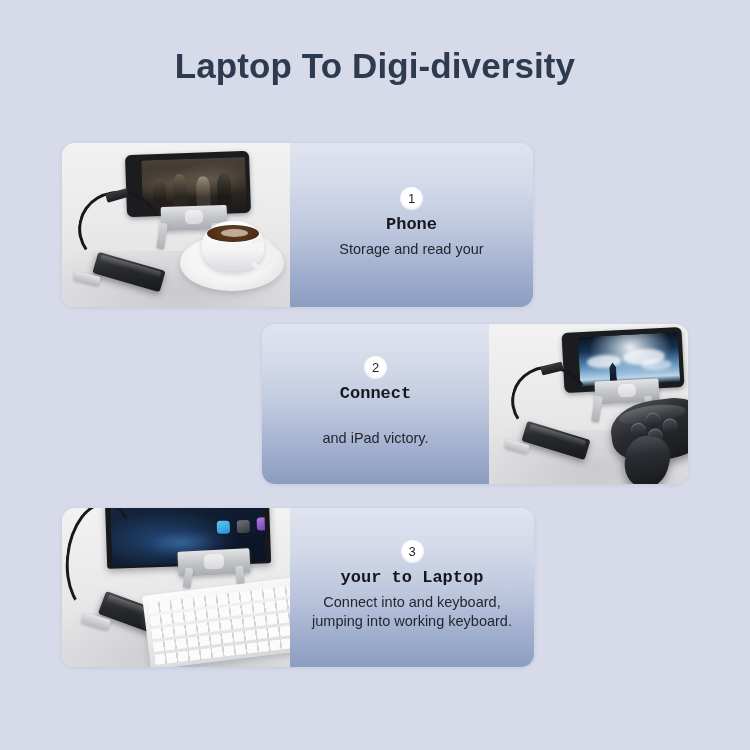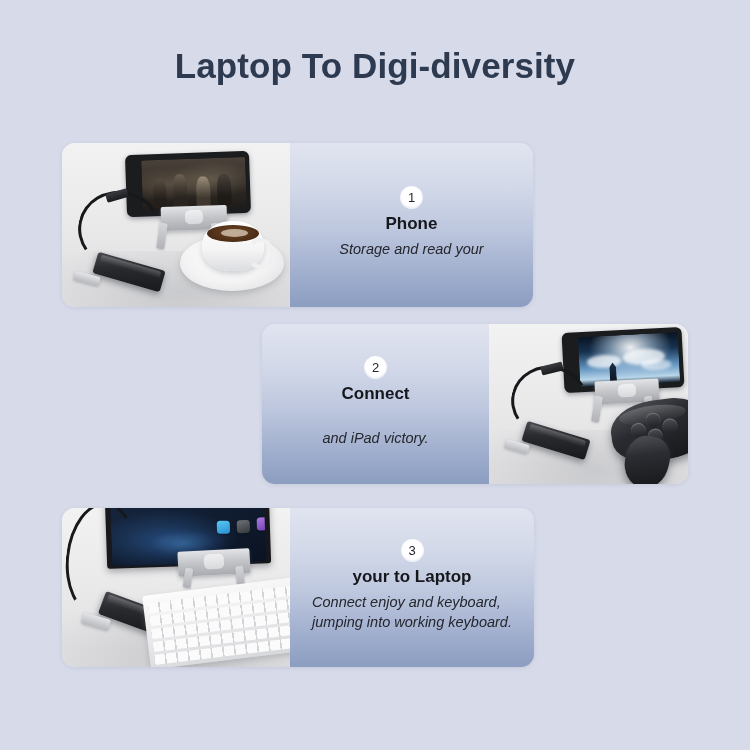--- a/index.html
+++ b/index.html
@@ -338,28 +338,28 @@
     line-height: 23px;
     text-align: center;
     margin-bottom: 5px;
   }
   .item-title {
     font-size: 17px;
     font-weight: bold;
     color: #16171d;
     margin-bottom: 6px;
     text-align: center;
+    font-family: Liberation Mono, monospace;
   }
   .item-desc {
     font-size: 14.5px;
     line-height: 1.33;
     color: #24262d;
-    text-align: left;
+    text-align: center;
     max-width: 230px;
-    font-style: italic;
   }
 </style>
 </head>
 <body>
 
 <div class="page-title">Laptop To Digi-diversity</div>
 
 <div class="card card-1 img-left">
 
   <div class="photo">
@@ -492,17 +492,17 @@
       <div class="krow" style="top:34px;"></div>
       <div class="krow" style="top:47px;"></div>
       <div class="krow" style="top:60px;"></div>
     </div>
   </div>
 
   <div class="textpanel">
     <div class="badge">3</div>
     <div class="item-title">your to Laptop</div>
     <div class="item-desc">
-      <span>Connect enjoy and keyboard,</span><br>
+      <span>Connect into and keyboard,</span><br>
       <span>jumping into working keyboard.</span>
     </div>
   </div>
 </div>
 
 </body></html>

